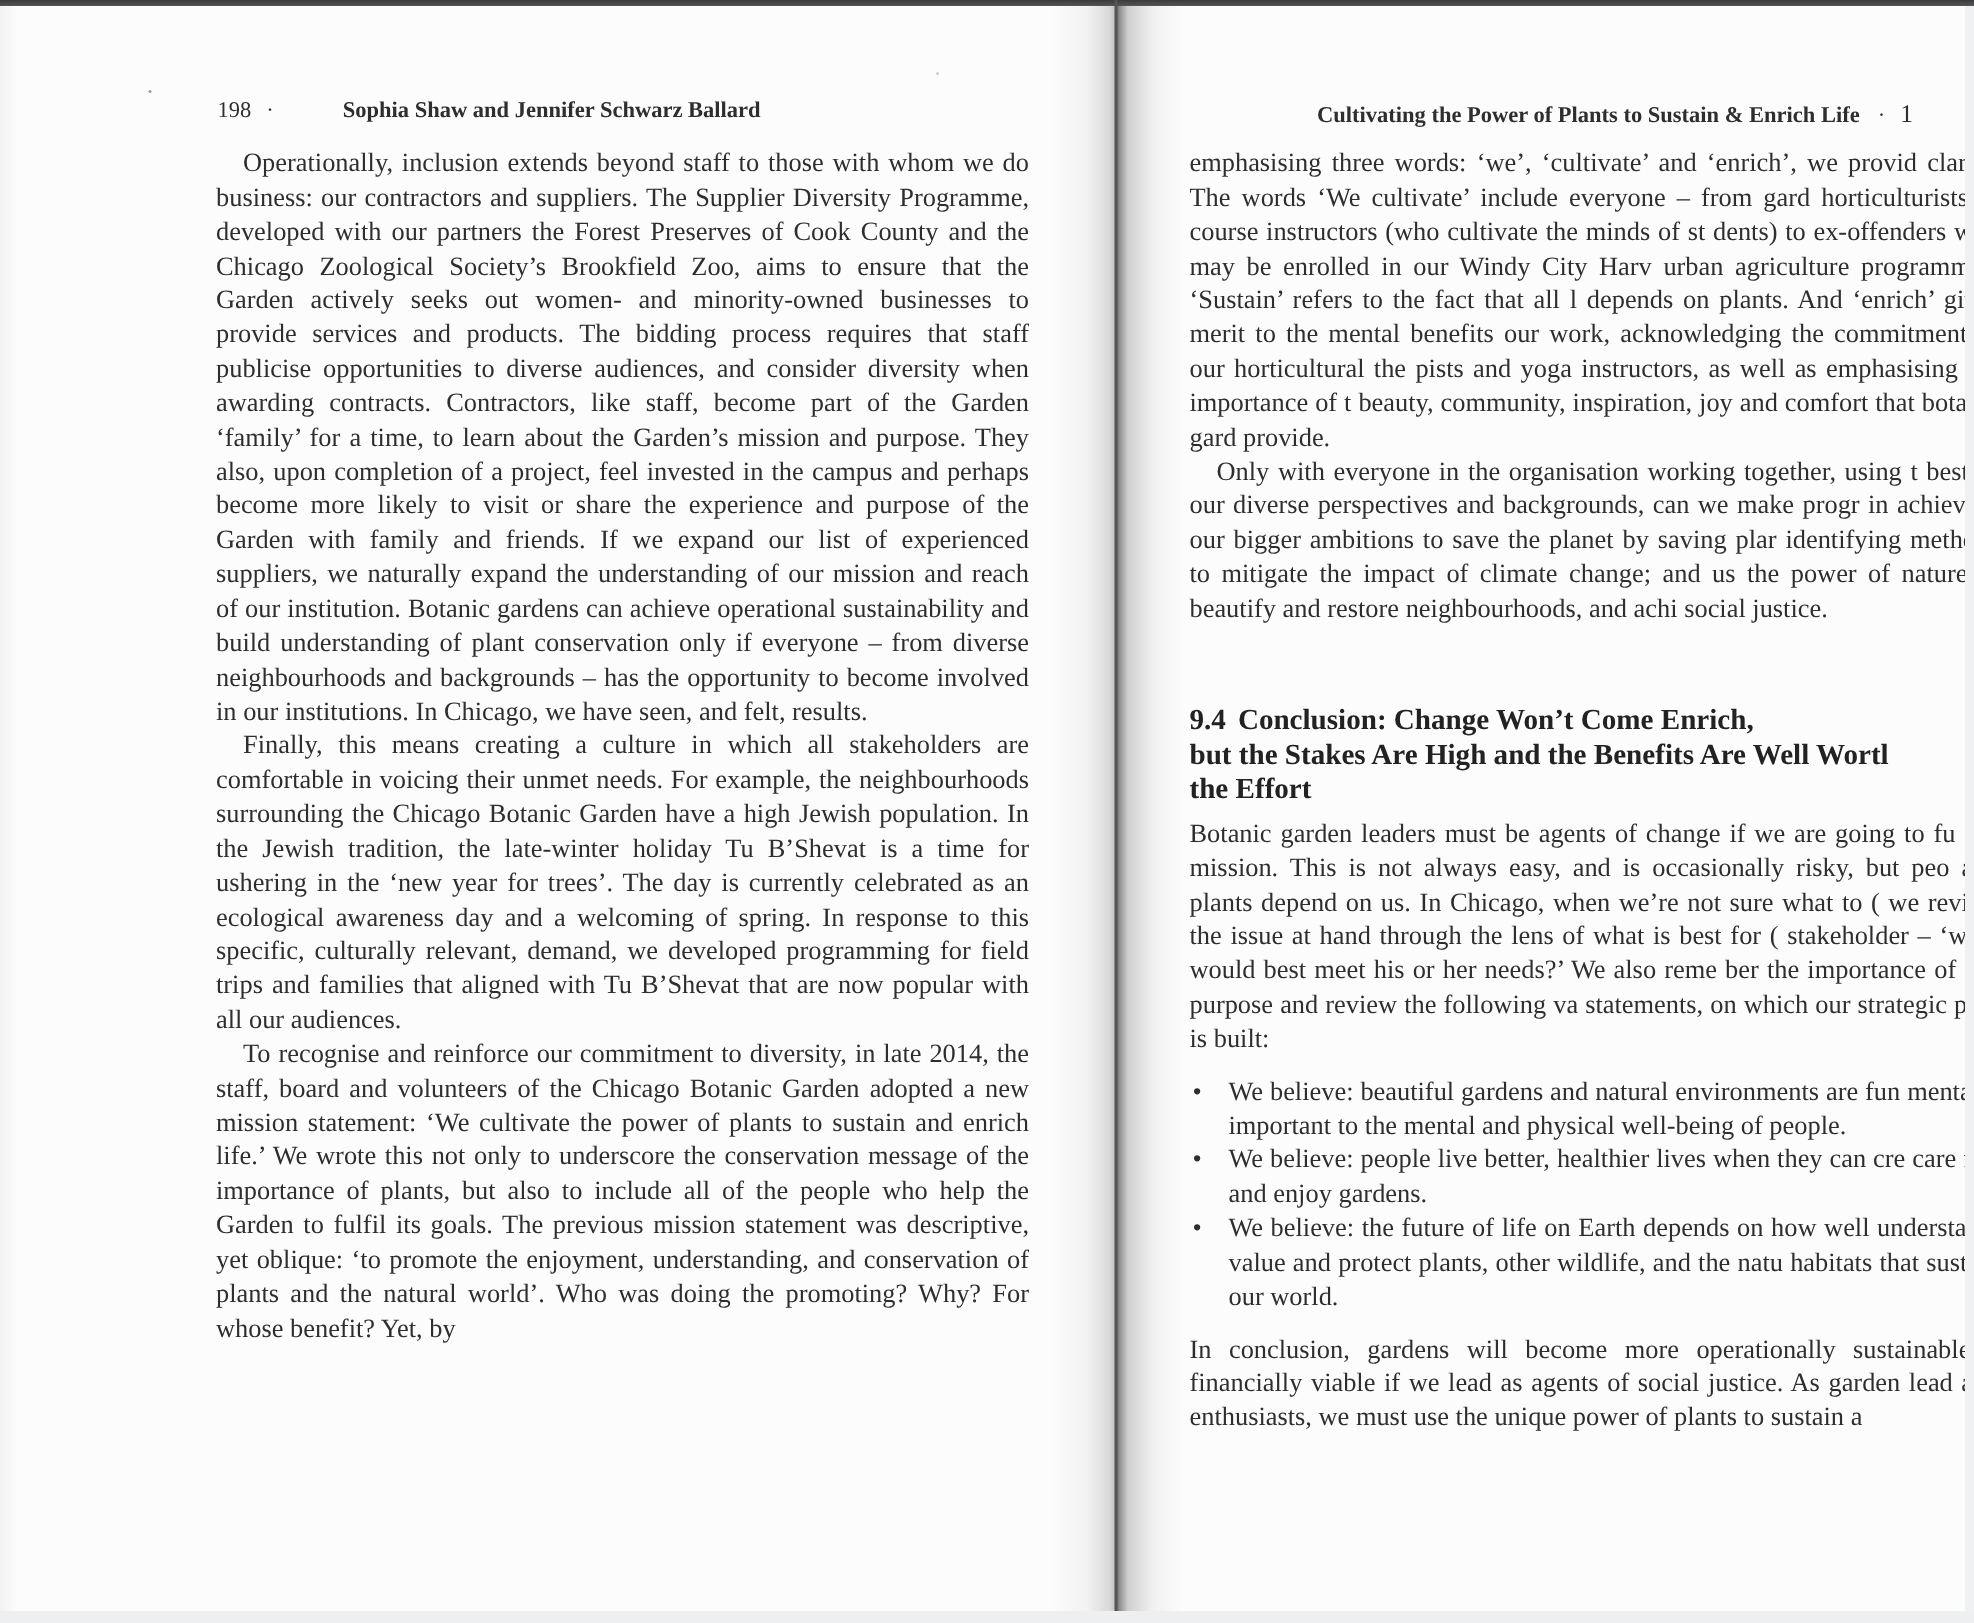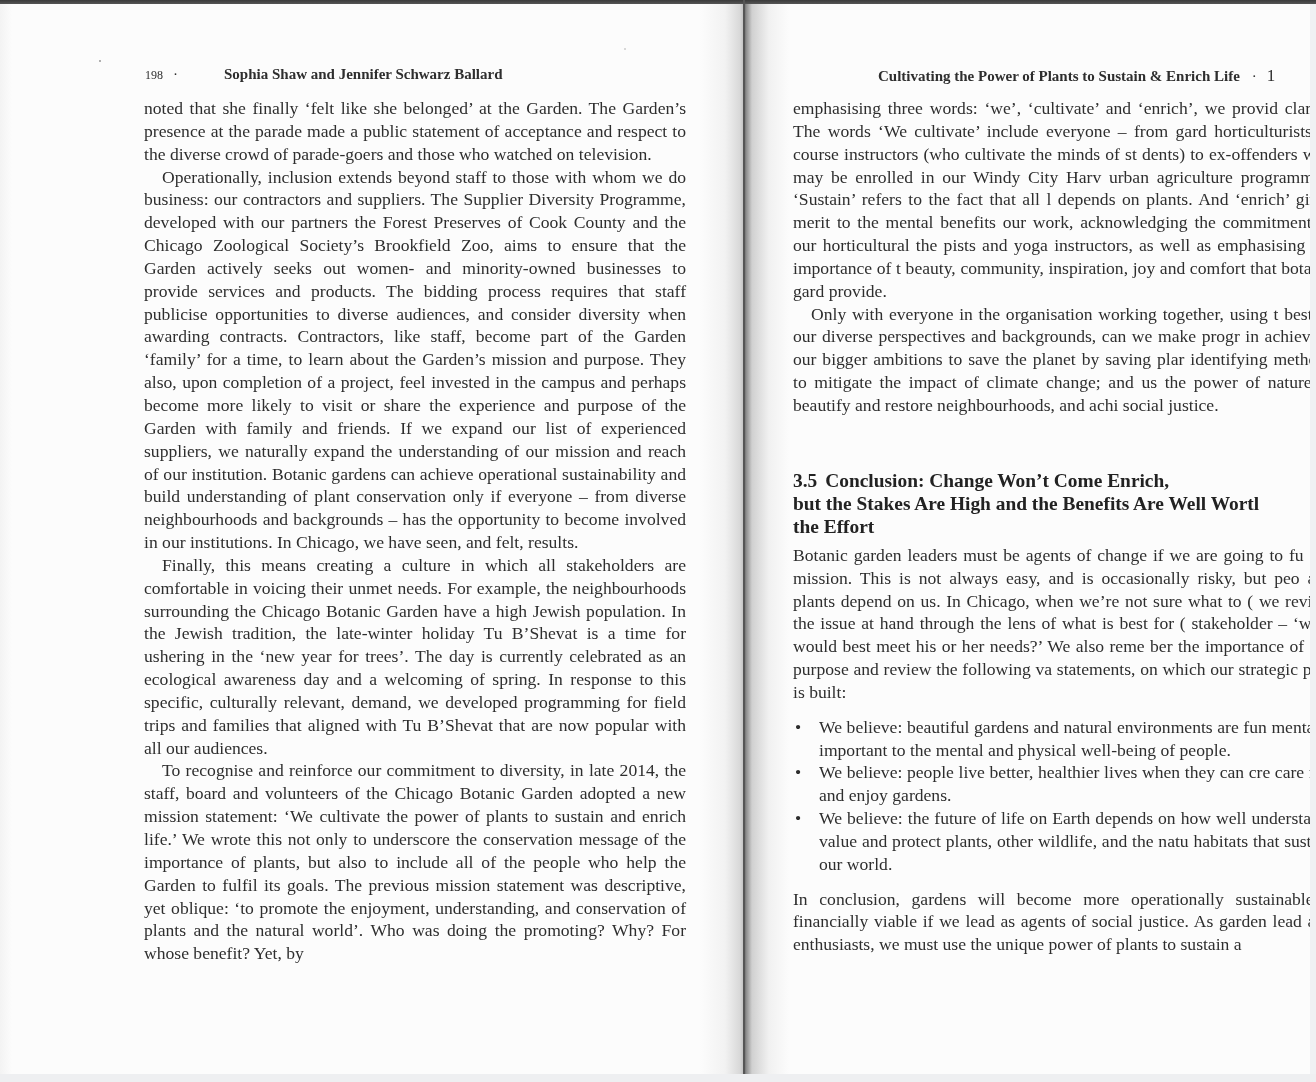--- a/index.html
+++ b/index.html
@@ -26,21 +26,21 @@
     background: linear-gradient(to right, #5a5a5a 0px, #8a8a8a 2px, #d0d0d0 8px, #f1f1f1 25px, #fcfcfc 45px); }
   .right-edge { position: absolute; right: 0; top: 4px; bottom: 8px; width: 6px; background: #f0f1f3; }
   .spine-line {
     position: absolute; left: 743px; top: 0; width: 2px; height: 1074px; background: #555;
   }
 
   .running-head {
     position: absolute; top: 66px; font-size: 15px; white-space: nowrap;
   }
   .left-head { left: 145px; }
-  .left-head .folio { font-size: 12px; }
+  .left-head .folio { font-size: 15px; }
   .left-head .dot { margin: 0 10px; }
   .left-head .authors { font-weight: bold; font-size: 15px; margin-left: 36px; }
   .right-head { left: 878px; }
   .right-head .title { font-weight: bold; font-size: 15px; }
   .right-head .dot { margin: 0 10px 0 12px; }
   .right-head .folio { font-size: 17px; }
 
   .text-block {
     position: absolute; font-size: 17.6px; line-height: 22.85px; text-align: justify;
     hyphens: none;
@@ -78,37 +78,36 @@
 </div>
 <div class="page page-right"></div>
 <div class="right-edge"></div>
 <div class="spine-line"></div>
 
 <div class="running-head left-head">
   <span class="folio">198</span><span class="dot">·</span><span class="authors">Sophia Shaw and Jennifer Schwarz Ballard</span>
 </div>
 
 <div class="text-block left-text">
-  <p>noted that she finally ‘felt like she belonged’ at the Garden. The Garden’s presence at the parade made a public statement of acceptance and respect to the diverse crowd of parade-goers and those who watched on television.</p>
   <p class="indent">Operationally, inclusion extends beyond staff to those with whom we do business: our contractors and suppliers. The Supplier Diversity Programme, developed with our partners the Forest Preserves of Cook County and the Chicago Zoological Society’s Brookfield Zoo, aims to ensure that the Garden actively seeks out women- and minority-owned businesses to provide services and products. The bidding process requires that staff publicise opportunities to diverse audiences, and consider diversity when awarding contracts. Contractors, like staff, become part of the Garden ‘family’ for a time, to learn about the Garden’s mission and purpose. They also, upon completion of a project, feel invested in the campus and perhaps become more likely to visit or share the experience and purpose of the Garden with family and friends. If we expand our list of experienced suppliers, we naturally expand the understanding of our mission and reach of our institution. Botanic gardens can achieve operational sustainability and build understanding of plant conservation only if everyone – from diverse neighbourhoods and backgrounds – has the opportunity to become involved in our institutions. In Chicago, we have seen, and felt, results.</p>
   <p class="indent">Finally, this means creating a culture in which all stakeholders are comfortable in voicing their unmet needs. For example, the neighbourhoods surrounding the Chicago Botanic Garden have a high Jewish population. In the Jewish tradition, the late-winter holiday Tu B’Shevat is a time for ushering in the ‘new year for trees’. The day is currently celebrated as an ecological awareness day and a welcoming of spring. In response to this specific, culturally relevant, demand, we developed programming for field trips and families that aligned with Tu B’Shevat that are now popular with all our audiences.</p>
   <p class="indent">To recognise and reinforce our commitment to diversity, in late 2014, the staff, board and volunteers of the Chicago Botanic Garden adopted a new mission statement: ‘We cultivate the power of plants to sustain and enrich life.’ We wrote this not only to underscore the conservation message of the importance of plants, but also to include all of the people who help the Garden to fulfil its goals. The previous mission statement was descriptive, yet oblique: ‘to promote the enjoyment, understanding, and conservation of plants and the natural world’. Who was doing the promoting? Why? For whose benefit? Yet, by</p>
 </div>
 
 <div class="clip-right">
   <div class="running-head right-head">
     <span class="title">Cultivating the Power of Plants to Sustain &amp; Enrich Life</span><span class="dot">·</span><span class="folio">1</span>
   </div>
 
   <div class="text-block right-text">
     <p>emphasising three words: ‘we’, ‘cultivate’ and ‘enrich’, we provid clarity. The words ‘We cultivate’ include everyone – from gard horticulturists to course instructors (who cultivate the minds of st dents) to ex-offenders who may be enrolled in our Windy City Harv urban agriculture programmes. ‘Sustain’ refers to the fact that all l depends on plants. And ‘enrich’ gives merit to the mental benefits our work, acknowledging the commitment of our horticultural the pists and yoga instructors, as well as emphasising the importance of t beauty, community, inspiration, joy and comfort that botanic gard provide.</p>
     <p class="indent">Only with everyone in the organisation working together, using t best of our diverse perspectives and backgrounds, can we make progr in achieving our bigger ambitions to save the planet by saving plar identifying methods to mitigate the impact of climate change; and us the power of nature to beautify and restore neighbourhoods, and achi social justice.</p>
 
     <div class="section-heading">
-      <div><span class="num">3.5</span><span>Conclusion: Change Won’t Come Enrich,</span></div>
+      <div><span class="num">9.4</span><span>Conclusion: Change Won’t Come Enrich,</span></div>
       <div>but the Stakes Are High and the Benefits Are Well Wortl</div>
       <div>the Effort</div>
     </div>
 
     <p>Botanic garden leaders must be agents of change if we are going to fu our mission. This is not always easy, and is occasionally risky, but peo and plants depend on us. In Chicago, when we’re not sure what to ( we review the issue at hand through the lens of what is best for ( stakeholder – ‘what would best meet his or her needs?’ We also reme ber the importance of our purpose and review the following va statements, on which our strategic plan is built:</p>
 
     <ul class="values">
       <li><span class="bullet">•</span><span>We believe: beautiful gardens and natural environments are fun mentally important to the mental and physical well-being of people.</span></li>
       <li><span class="bullet">•</span><span>We believe: people live better, healthier lives when they can cre care for, and enjoy gardens.</span></li>
       <li><span class="bullet">•</span><span>We believe: the future of life on Earth depends on how well understand, value and protect plants, other wildlife, and the natu habitats that sustain our world.</span></li>

